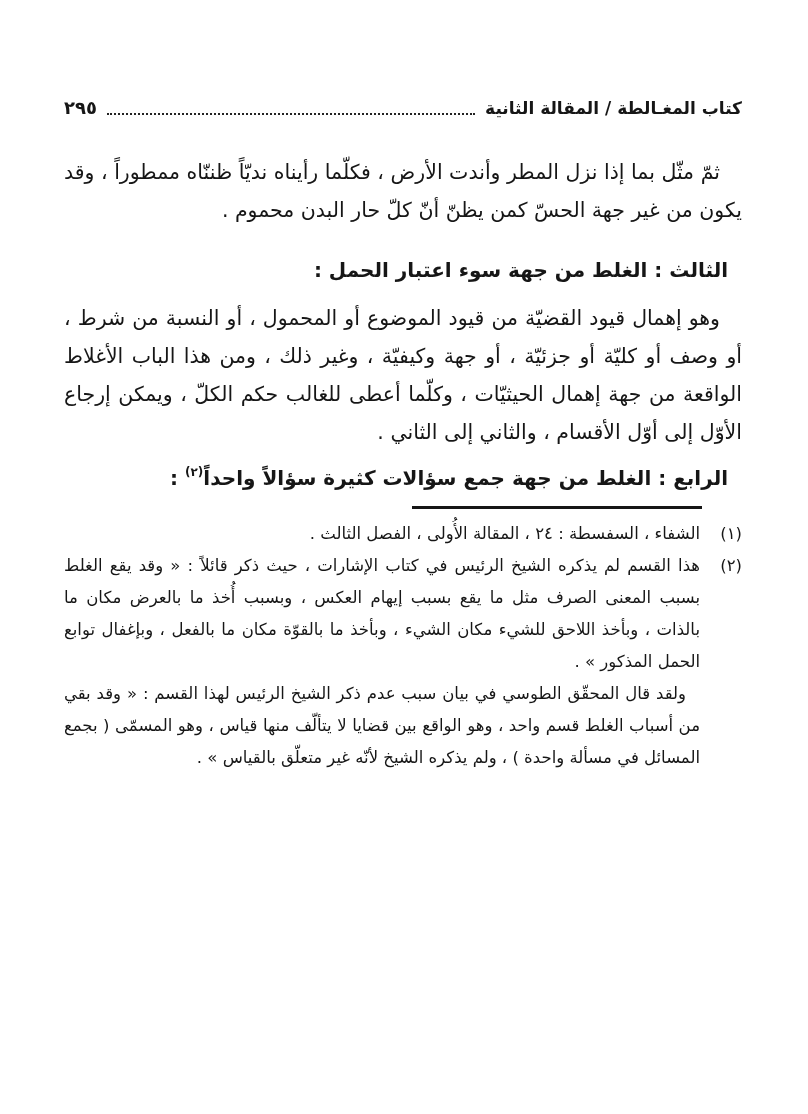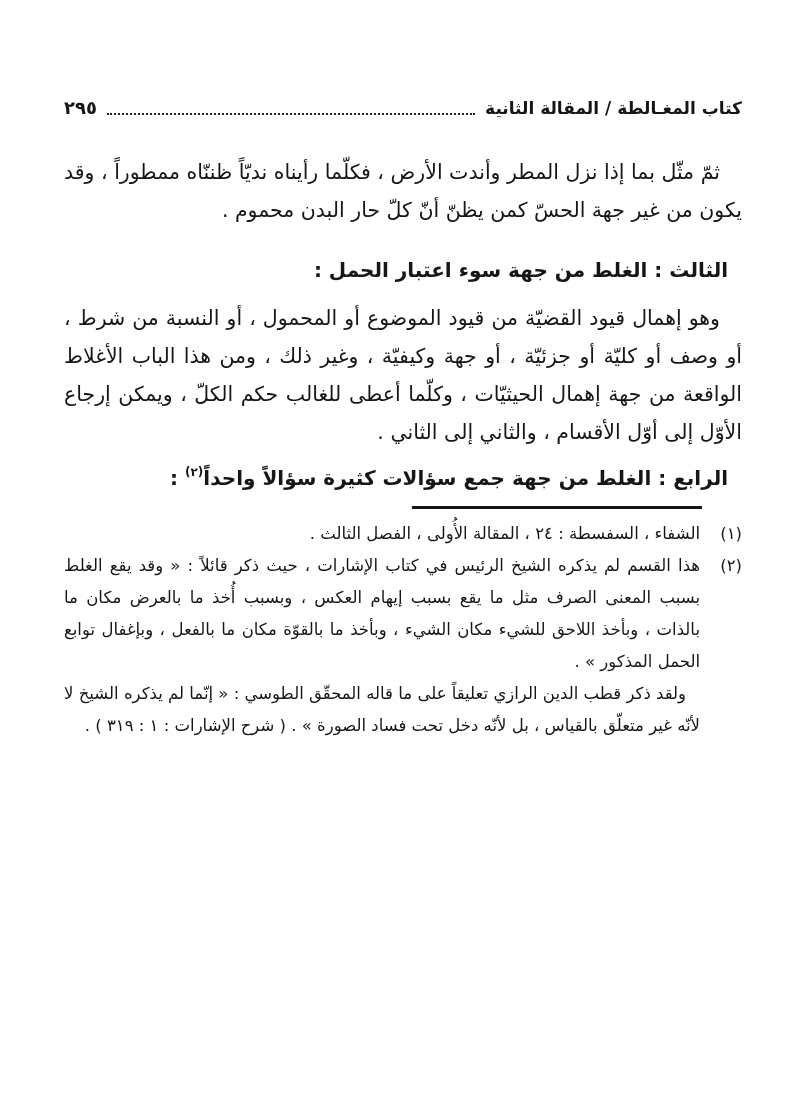--- a/index.html
+++ b/index.html
@@ -131,19 +131,19 @@
       <span class="fn-marker">(١)</span>
       <div class="fn-body">
         <p>الشفاء ، السفسطة : ٢٤ ، المقالة الأُولى ، الفصل الثالث .</p>
       </div>
     </div>
 
     <div class="fn">
       <span class="fn-marker">(٢)</span>
       <div class="fn-body">
         <p>هذا القسم لم يذكره الشيخ الرئيس في كتاب الإشارات ، حيث ذكر قائلاً : « وقد يقع الغلط بسبب المعنى الصرف مثل ما يقع بسبب إيهام العكس ، وبسبب أُخذ ما بالعرض مكان ما بالذات ، وبأخذ اللاحق للشيء مكان الشيء ، وبأخذ ما بالقوّة مكان ما بالفعل ، وبإغفال توابع الحمل المذكور » .</p>
-        <p class="indent">ولقد ذكر قطب الدين الرازي تعليقاً على ما قاله المحقّق الطوسي : « إنّما لم يذكره الشيخ لا لأنّه غير متعلّق بالقياس ، بل لأنّه دخل تحت فساد الصورة » . ( شرح الإشارات : ١ : ٣١٩ ) .</p>
+        <p class="indent">ولقد قال المحقّق الطوسي في بيان سبب عدم ذكر الشيخ الرئيس لهذا القسم : « وقد بقي من أسباب الغلط قسم واحد ، وهو الواقع بين قضايا لا يتألّف منها قياس ، وهو المسمّى ( بجمع المسائل في مسألة واحدة ) ، ولم يذكره الشيخ لأنّه غير متعلّق بالقياس » .</p>
       </div>
     </div>
 
   </div>
 
 </div>
 
 </body></html>

